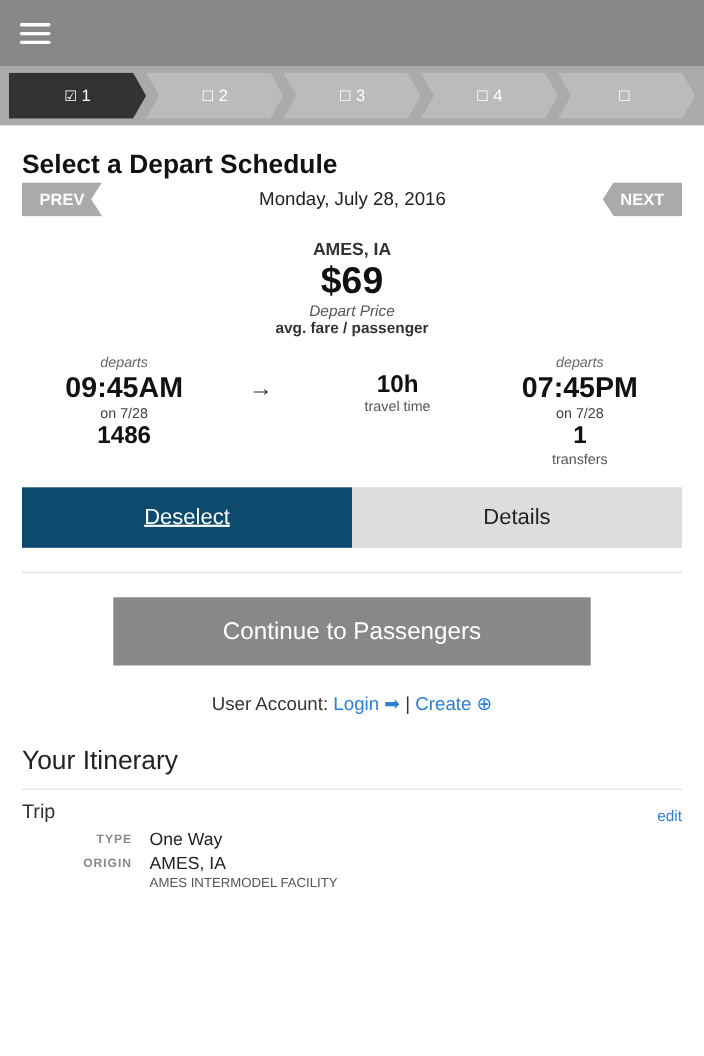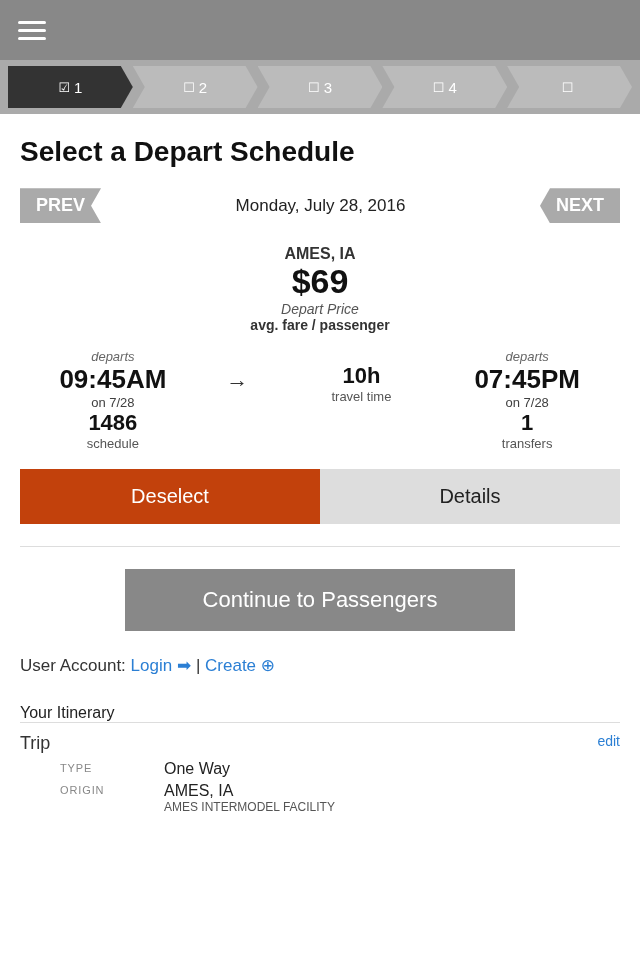--- a/index.html
+++ b/index.html
@@ -68,39 +68,39 @@
       margin-right: 4px;
       font-size: 13px;
     }
 
     
     .main {
       padding: 22px 20px 0 20px;
     }
 
     .page-title {
-      font-size: 28px;
+      font-size: 24px;
       font-weight: 700;
       color: #111;
-      margin-bottom: 20px;
+      margin-bottom: 2px;
       line-height: 1.15;
     }
 
     
     .date-nav {
       display: flex;
       align-items: center;
       justify-content: space-between;
       margin-bottom: 22px;
     }
     .nav-btn {
       background: #aaa;
       color: #fff;
       border: none;
-      font-size: 18px;
+      font-size: 15px;
       font-weight: 600;
       padding: 7px 16px;
       cursor: pointer;
       clip-path: polygon(10px 0%, 100% 0%, 100% 100%, 10px 100%, 0% 50%);
     }
     .nav-btn-prev {
       clip-path: polygon(0% 0%, 100% 0%, calc(100% - 10px) 50%, 100% 100%, 0% 100%);
     }
     .nav-btn-next {
       clip-path: polygon(10px 0%, 100% 0%, 100% 100%, 10px 100%, 0% 50%);
@@ -183,27 +183,28 @@
     }
 
     
     .action-btns {
       display: flex;
       gap: 0;
       margin: 18px 0 0 0;
     }
     .btn-deselect {
       flex: 1;
-      background: #c2410c;
+      background: #0c4a6e;
       color: #fff;
       border: none;
       font-size: 20px;
       font-weight: 500;
       padding: 16px 0;
       cursor: pointer;
+      text-decoration: underline;
     }
     .btn-details {
       flex: 1;
       background: #ddd;
       color: #222;
       border: none;
       font-size: 20px;
       font-weight: 500;
       padding: 16px 0;
       cursor: pointer;
@@ -222,27 +223,27 @@
       margin: 0 0 24px 0;
     }
     .continue-btn {
       background: #888;
       color: #fff;
       border: none;
       font-size: 22px;
       font-weight: 400;
       padding: 18px 40px;
       cursor: pointer;
-      width: 390px;
+      width: 434px;
       text-align: center;
     }
 
     
     .user-account {
-      text-align: left;
+      text-align: center;
       font-size: 17px;
       color: #333;
       margin-bottom: 28px;
     }
     .user-account a {
       color: #2b7fd4;
       text-decoration: none;
       font-weight: 500;
     }
     .login-icon {
@@ -254,28 +255,28 @@
       display: inline-block;
       color: #2b7fd4;
       font-size: 17px;
     }
 
     
     .itinerary-section {
       padding: 0 20px;
     }
     .itinerary-title {
-      font-size: 16px;
+      font-size: 24px;
       font-weight: 400;
       color: #222;
-      margin-bottom: 0;
+      margin-bottom: 11px;
     }
     .itinerary-trip-row {
       display: flex;
-      align-items: flex-start;
+      align-items: flex-end;
       justify-content: space-between;
       border-top: 1px solid #ddd;
       padding: 10px 0 6px 0;
     }
     .itinerary-trip-label {
       font-size: 18px;
       color: #333;
     }
     .itinerary-edit {
       font-size: 14px;
@@ -286,32 +287,31 @@
       padding-left: 40px;
     }
     .itinerary-detail-row {
       display: flex;
       gap: 16px;
       margin-bottom: 4px;
       align-items: flex-start;
     }
     .itinerary-key {
       font-size: 11px;
-      font-weight: 400;
+      font-weight: 700;
       color: #888;
       letter-spacing: 0.08em;
       text-transform: uppercase;
       min-width: 60px;
-      text-align: left;
+      text-align: right;
       padding-top: 2px;
     }
     .itinerary-val {
       font-size: 16px;
       color: #222;
-      margin-left: 28px;
     }
     .itinerary-val-sub {
       font-size: 12px;
       color: #555;
       display: block;
     }
   </style>
 </head>
 <body>
 
@@ -360,21 +360,20 @@
     <div class="fare-label">Depart Price</div>
     <div class="fare-sublabel">avg. fare / passenger</div>
   </div>
 
   <div class="schedule-row">
     <div class="schedule-col">
       <div class="schedule-label">departs</div>
       <div class="schedule-time">09:45AM</div>
       <div class="schedule-date">on 7/28</div>
       <div class="schedule-detail-num">1486</div>
-      <div class="schedule-detail">schedule</div>
     </div>
     <div class="schedule-col schedule-arrow">→</div>
     <div class="schedule-col">
       <div style="height:14px"></div>
       <div class="schedule-detail-num">10h</div>
       <div class="schedule-detail">travel time</div>
     </div>
     <div class="schedule-col">
       <div class="schedule-label">departs</div>
       <div class="schedule-time">07:45PM</div>

